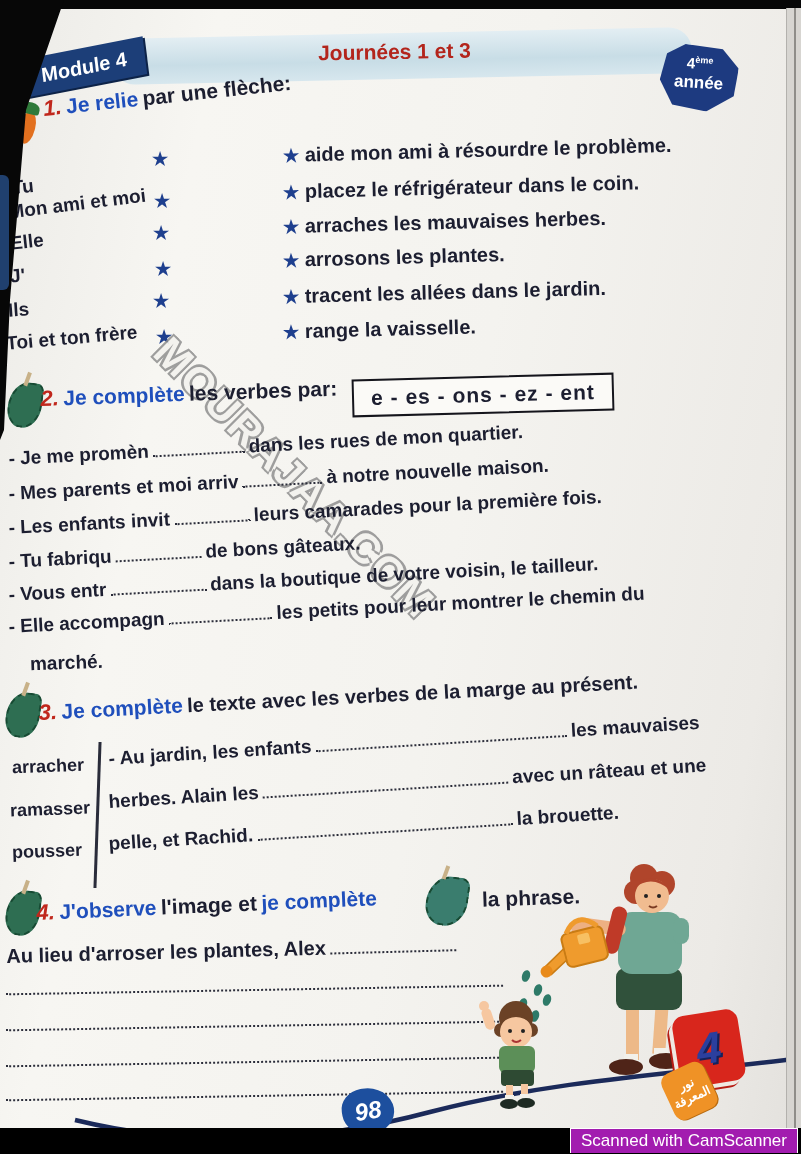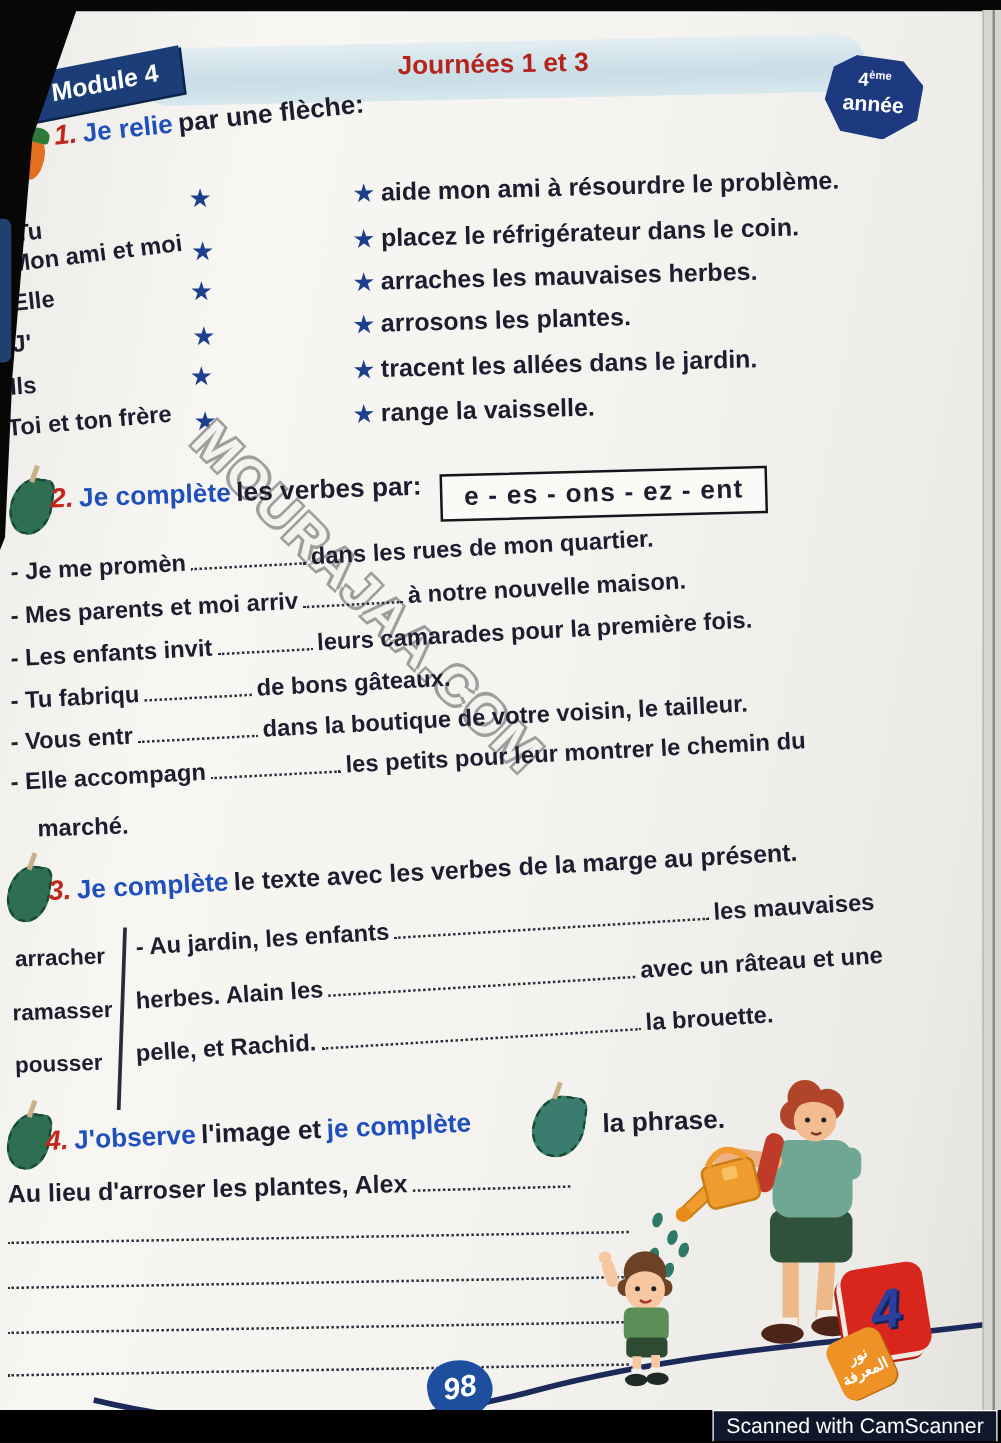--- a/index.html
+++ b/index.html
@@ -47,21 +47,21 @@
       color:#fff;font-weight:bold;font-style:italic;font-size:24px;transform:rotate(-10deg);}
   
   .wedge{position:absolute;left:0;top:0;width:90px;height:470px;background:#070707;
       clip-path:polygon(0 0,64px 0,26px 110px,10px 300px,4px 430px,0 440px);}
   .topband{position:absolute;left:0;top:0;width:801px;height:9px;background:#070707;}
   .spine{position:absolute;left:0;top:175px;width:9px;height:115px;background:#20406e;border-radius:0 6px 6px 0;}
   .rstrip{position:absolute;left:786px;top:8px;width:15px;height:1120px;background:#d7d5d1;border-left:1px solid #b3b1ad;}
   .rstrip::after{content:"";position:absolute;left:7px;top:0;width:2px;height:100%;background:#8f8d89;}
   .botbar{position:absolute;left:0;top:1128px;width:801px;height:26px;background:#000;}
   .cams{position:absolute;right:3px;top:1128px;height:24px;line-height:24px;padding:0 10px;color:#fff;
-      font-size:17px;border:1px solid #fff;border-bottom:none;background:#0f172a;}
+      font-size:17px;border:1px solid #fff;border-bottom:none;background:#a21caf;}
   .tagAr{position:absolute;left:-4px;top:54px;width:46px;height:50px;background:#ef9226;border-radius:10px;
       transform:rotate(-16deg);display:flex;flex-direction:column;align-items:center;justify-content:center;
       color:#fff;font-weight:bold;font-size:12px;line-height:14px;box-shadow:1px 1px 0 #b96c12;}
   .book{position:absolute;left:666px;top:1008px;width:92px;height:108px;transform:rotate(-9deg);}
   .bookred{position:absolute;left:12px;top:4px;width:66px;height:72px;background:#d8261c;border-radius:12px;
       box-shadow:-4px 4px 0 #efe9e2,-6px 6px 0 #b71d14;display:flex;align-items:center;justify-content:center;}
   .bookred span{color:#2b3f9e;font-size:44px;font-weight:bold;font-style:italic;text-shadow:2px 2px 0 #14225c;}
 </style>
 </head>
 <body>

